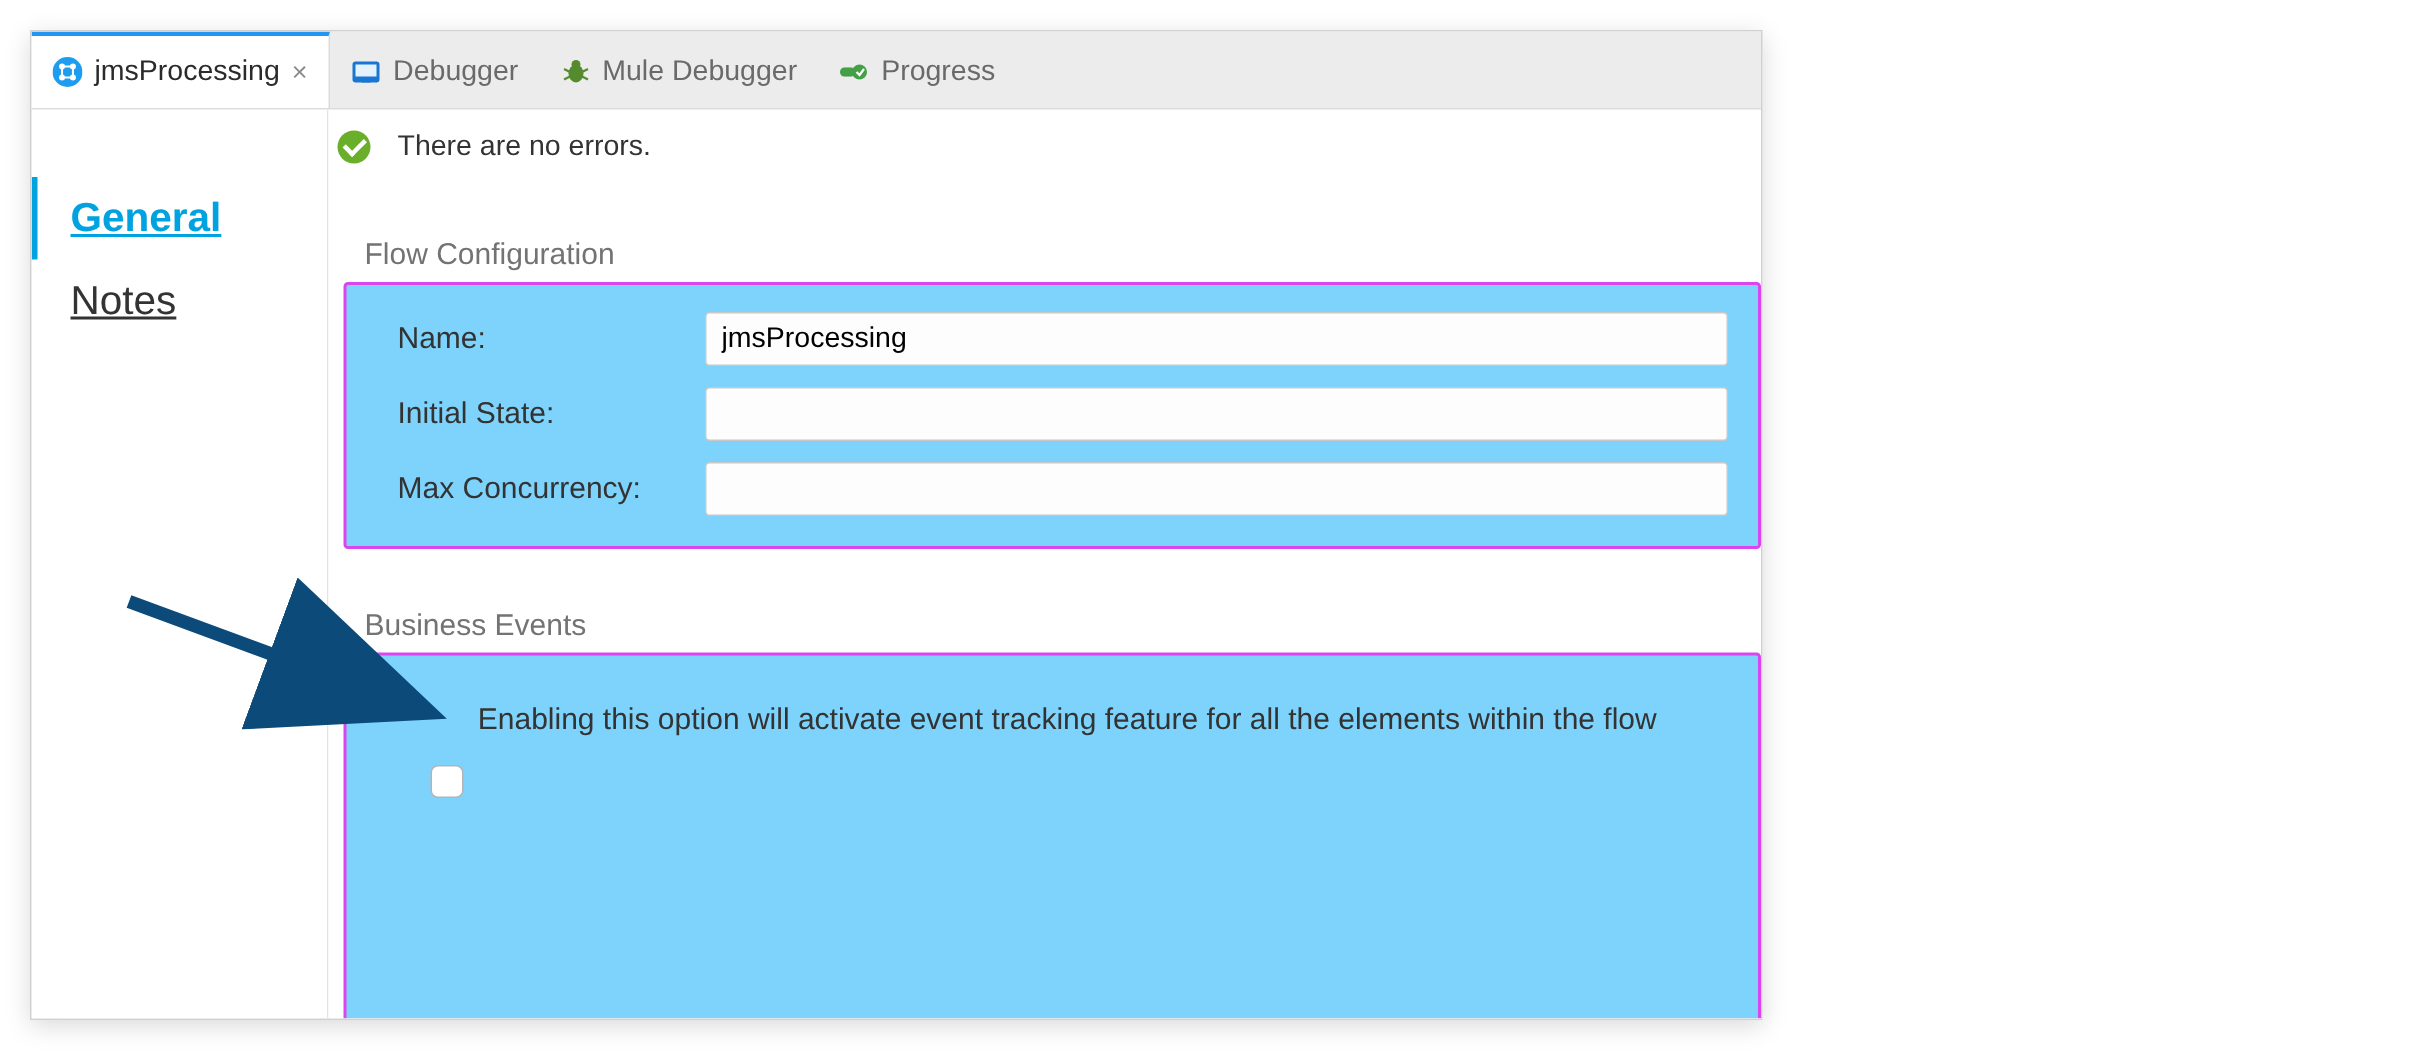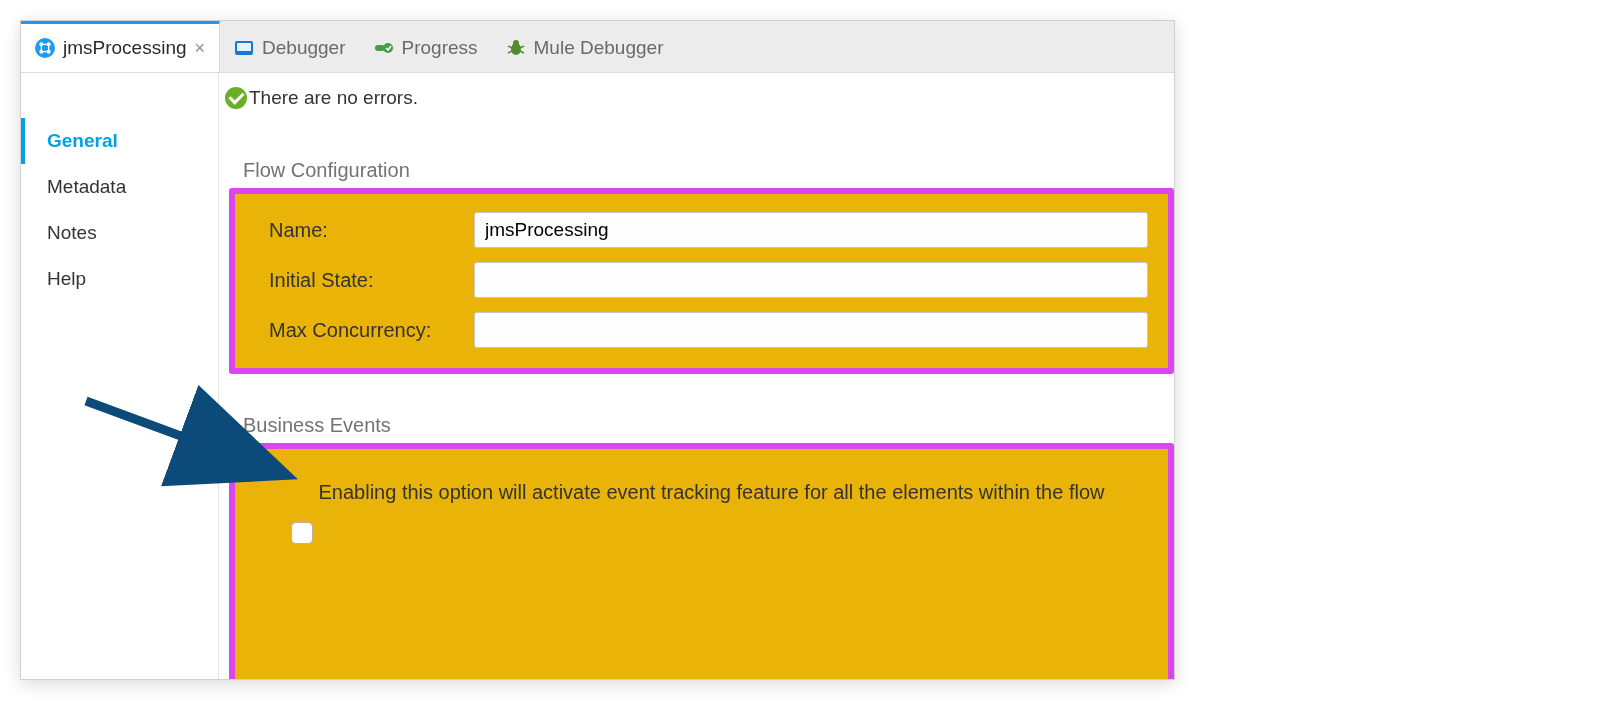--- a/index.html
+++ b/index.html
@@ -61,39 +61,40 @@
       overflow: hidden;
     }
     .sidebar {
       width: 198px;
       background: #ffffff;
       border-right: 1px solid #e3e3e3;
       padding-top: 45px;
     }
     .sidebar-item {
       padding: 12px 20px 12px 22px;
-      font-size: 19px;
+      font-size: 27px;
       color: #333;
       cursor: pointer;
       border-left: 4px solid transparent;
+      text-decoration: underline;
     }
     .sidebar-item.active {
       color: #00a3e0;
       font-weight: 600;
       border-left: 4px solid #00a3e0;
     }
     .content {
       flex: 1;
       background: #ffffff;
       overflow: hidden;
     }
     .status-line {
       display: flex;
       align-items: center;
-      gap: 2px;
+      gap: 18px;
       padding: 14px 6px 10px 6px;
     }
     .ok-icon {
       width: 22px;
       height: 22px;
       border-radius: 50%;
       background: #6aaf2a;
       display: inline-flex;
       align-items: center;
       justify-content: center;
@@ -106,22 +107,22 @@
       border-bottom: 3px solid #fff;
       transform: rotate(45deg) translate(-1px,-1px);
     }
     .section-title {
       font-size: 20px;
       color: #737373;
       padding: 8px 4px 4px 24px;
       margin-top: 32px;
     }
     .section-box {
-      background: #eab308;
-      border: 6px solid #d946ef;
+      background: #7dd3fc;
+      border: 2px solid #d946ef;
       border-radius: 3px;
       margin: 2px 0 12px 10px;
       padding: 18px 20px 18px 34px;
     }
     .form-row {
       display: flex;
       align-items: center;
       margin-bottom: 14px;
     }
     .form-row label {
@@ -191,56 +192,50 @@
           <rect x="1" y="3" width="18" height="14" rx="2" fill="#1976d2"></rect>
           <rect x="3" y="5" width="14" height="8" fill="#e3f2fd"></rect>
           <rect x="7" y="15" width="6" height="2" fill="#1976d2"></rect>
         </svg>
       </span>
       <span>Debugger</span>
     </div>
     <div class="tab">
       <span class="tab-icon">
         <svg width="20" height="20" viewBox="0 0 20 20">
-          <rect x="1" y="7" width="18" height="6" rx="3" fill="#ccc"></rect>
-          <rect x="1" y="7" width="10" height="6" rx="3" fill="#43a047"></rect>
-          <circle cx="14" cy="10" r="5" fill="#43a047"></circle>
-          <path d="M12 10 L14 12 L17 8" stroke="#fff" stroke-width="1.5" fill="none"></path>
-        </svg>
-      </span>
-      <span>Progress</span>
-    </div>
-    <div class="tab">
-      <span class="tab-icon">
-        <svg width="20" height="20" viewBox="0 0 20 20">
           <ellipse cx="10" cy="11" rx="5" ry="6" fill="#558b2f"></ellipse>
           <circle cx="10" cy="5" r="3" fill="#558b2f"></circle>
           <line x1="2" y1="8" x2="6" y2="10" stroke="#558b2f" stroke-width="1.5"></line>
           <line x1="18" y1="8" x2="14" y2="10" stroke="#558b2f" stroke-width="1.5"></line>
           <line x1="2" y1="15" x2="6" y2="13" stroke="#558b2f" stroke-width="1.5"></line>
           <line x1="18" y1="15" x2="14" y2="13" stroke="#558b2f" stroke-width="1.5"></line>
         </svg>
       </span>
       <span>Mule Debugger</span>
     </div>
+    <div class="tab">
+      <span class="tab-icon">
+        <svg width="20" height="20" viewBox="0 0 20 20">
+          <rect x="1" y="7" width="18" height="6" rx="3" fill="#ccc"></rect>
+          <rect x="1" y="7" width="10" height="6" rx="3" fill="#43a047"></rect>
+          <circle cx="14" cy="10" r="5" fill="#43a047"></circle>
+          <path d="M12 10 L14 12 L17 8" stroke="#fff" stroke-width="1.5" fill="none"></path>
+        </svg>
+      </span>
+      <span>Progress</span>
+    </div>
   </div>
 
   <div class="main">
     <div class="sidebar">
       <div class="sidebar-item active">
         <span>General</span>
       </div>
       <div class="sidebar-item">
-        <span>Metadata</span>
-      </div>
-      <div class="sidebar-item">
         <span>Notes</span>
-      </div>
-      <div class="sidebar-item">
-        <span>Help</span>
       </div>
     </div>
 
     <div class="content">
       <div class="status-line">
         <span class="ok-icon"></span>
         <span>There are no errors.</span>
       </div>
 
       <div class="section-title">Flow Configuration</div>

